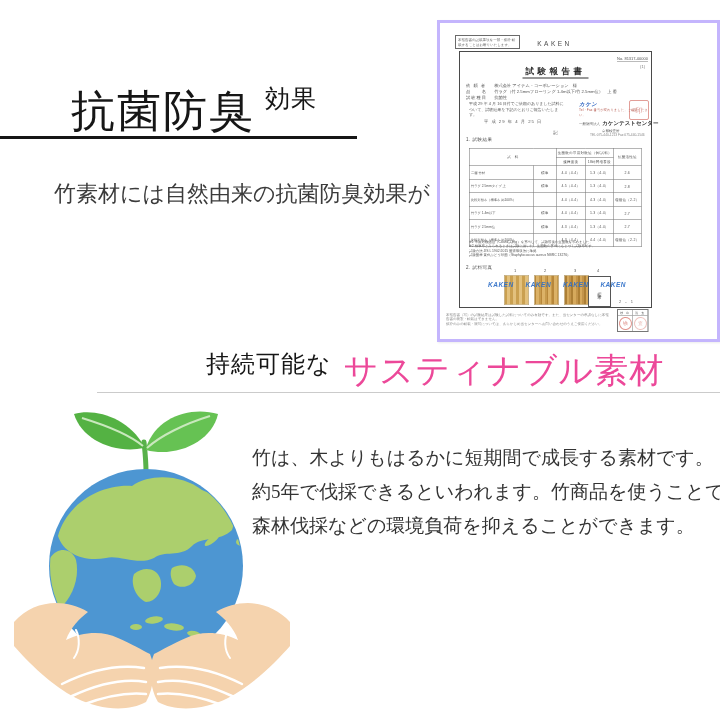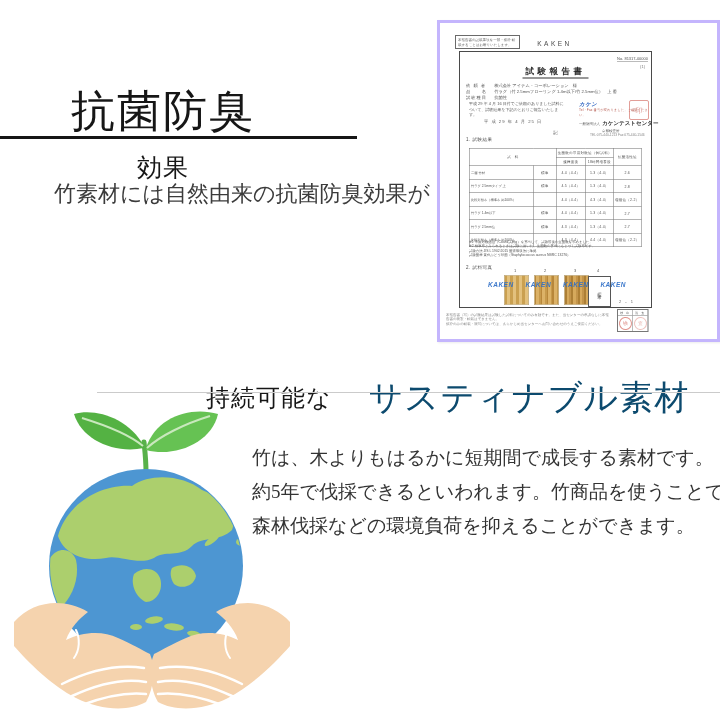--- a/index.html
+++ b/index.html
@@ -1,19 +1,19 @@
 <!DOCTYPE html>
 <html><head>
 <meta charset="utf-8">
 <style>
   html,body{margin:0;padding:0;background:#fff;}
   .stage{position:relative;width:720px;height:720px;background:#ffffff;overflow:hidden;
          font-family:"Liberation Serif","DejaVu Serif",serif;color:#222;}
   
-  .h1-wrap{position:absolute;left:71px;top:82px;display:flex;align-items:center;gap:10px;flex-direction:column;}
+  .h1-wrap{position:absolute;left:71px;top:82px;display:flex;align-items:flex-start;gap:10px;}
   .h1-main{font-size:44px;letter-spacing:2px;color:#161616;}
   .h1-sub{font-size:25px;letter-spacing:1px;color:#161616;}
   .h1-underline{position:absolute;left:0;top:136px;width:357px;height:3px;background:#161616;}
   .p1{position:absolute;left:54px;top:176px;width:360px;font-size:22px;line-height:35px;color:#3b3b3b;}
   .p1 span{display:block;white-space:nowrap;}
   
   .doc-page{position:absolute;left:437px;top:20px;width:277px;height:316px;background:#fff;
             border:3px solid #c4b5fd;box-shadow:1px 1px 2px rgba(0,0,0,.08);}
   .doc-inner{position:absolute;left:0;top:0;width:554px;height:632px;transform:scale(.5);
              transform-origin:0 0;font-family:"Liberation Sans","DejaVu Sans",sans-serif;color:#555;}
@@ -70,23 +70,23 @@
   .stamp-box{position:absolute;left:354px;top:572px;display:flex;border:2px solid #777;background:#fff;}
   .stamp-cell{width:29px;}
   .stamp-cell + .stamp-cell{border-left:1px solid #777;}
   .stamp-head{height:11px;line-height:11px;text-align:center;font-size:6px;letter-spacing:2px;
               color:#666;border-bottom:1px solid #777;}
   .stamp-body{height:30px;display:flex;align-items:center;justify-content:center;}
   .seal{width:22px;height:22px;border-radius:50%;display:flex;align-items:center;justify-content:center;font-size:10px;}
   .seal.s1{border:2px solid rgba(198,62,50,.55);color:rgba(198,62,50,.6);transform:rotate(-8deg);}
   .seal.s2{border:2px solid rgba(198,62,50,.32);color:rgba(198,62,50,.35);transform:rotate(6deg);}
   
-  .h2-wrap{position:absolute;left:206px;top:348px;display:flex;align-items:center;gap:37px;margin-top:27px;}
+  .h2-wrap{position:absolute;left:206px;top:348px;display:flex;align-items:flex-start;gap:12px;}
   .h2-prefix{font-size:24px;color:#161616;letter-spacing:1px;}
-  .h2-main{font-size:34px;color:#0c4a6e;letter-spacing:1px;}
+  .h2-main{font-size:34px;color:#ec4899;letter-spacing:1px;}
   .h2-underline{position:absolute;left:97px;top:392px;width:623px;height:1px;background:#cbcbcb;}
   .p2{position:absolute;left:252px;top:441px;width:480px;font-size:19px;line-height:34px;color:#333;}
   .p2 span{display:block;white-space:nowrap;}
   .earth{position:absolute;left:14px;top:406px;width:276px;height:306px;}
 </style>
 </head>
 <body>
 
 <div class="stage">
 

